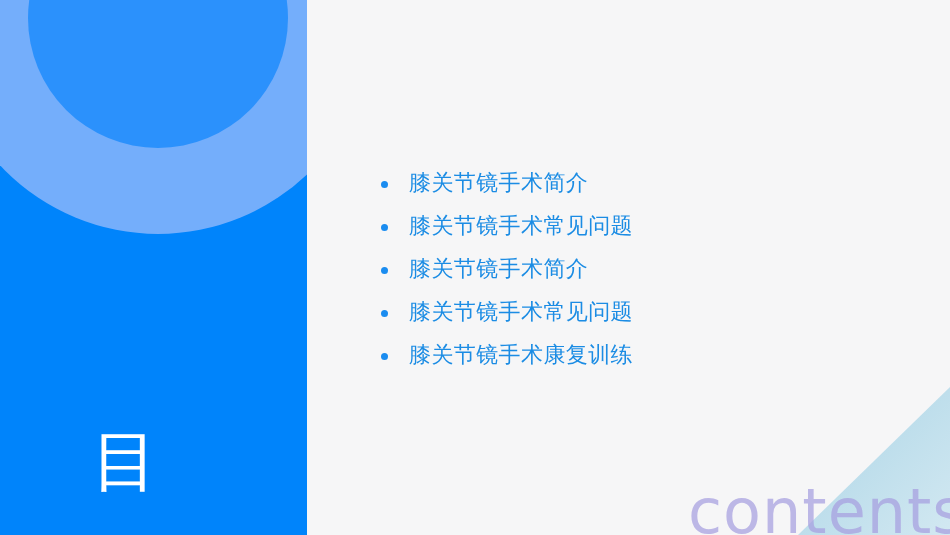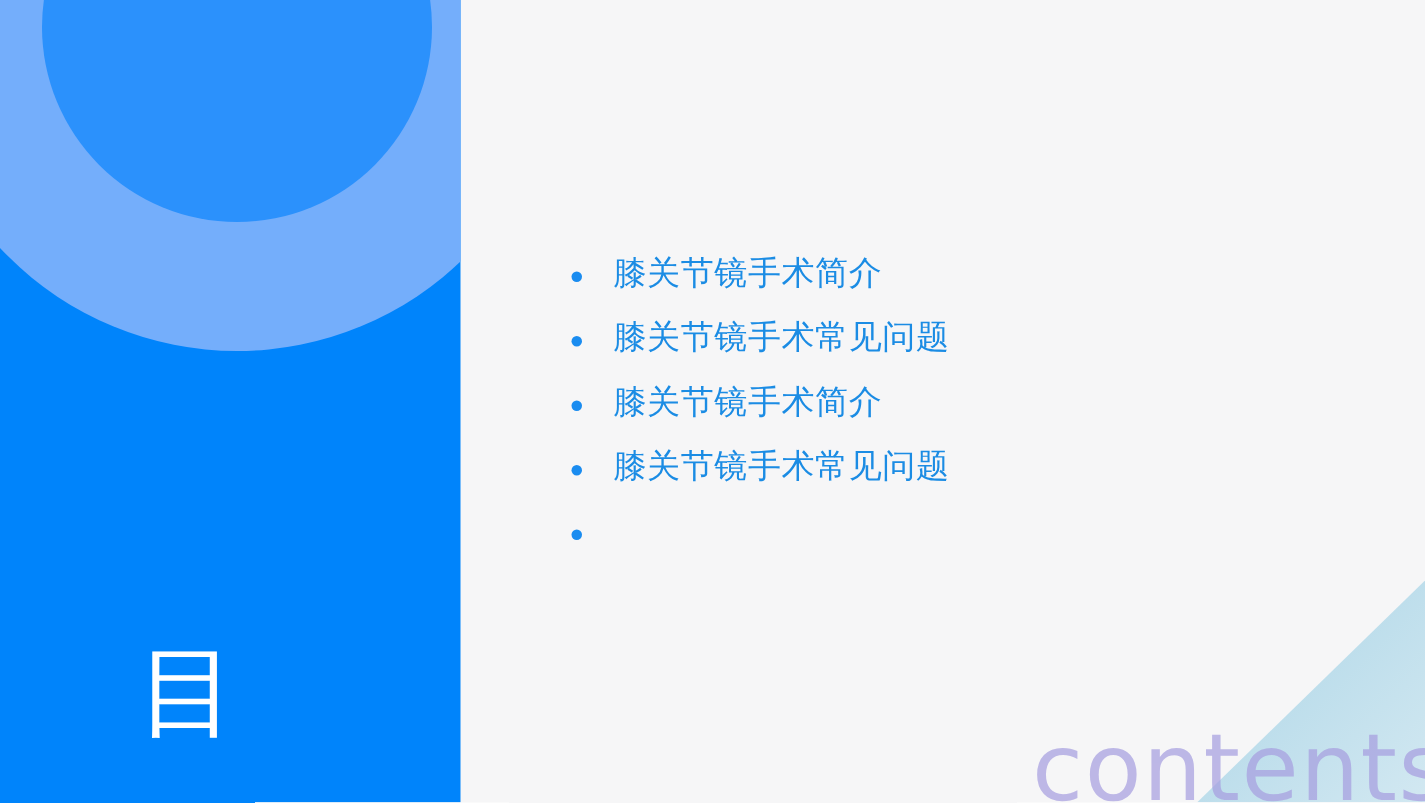--- a/index.html
+++ b/index.html
@@ -166,20 +166,21 @@
     <div class="toc-item">
       <span class="toc-bullet"></span>
       <span class="toc-label">膝关节镜手术简介</span>
     </div>
     <div class="toc-item">
       <span class="toc-bullet"></span>
       <span class="toc-label">膝关节镜手术常见问题</span>
     </div>
     <div class="toc-item">
       <span class="toc-bullet"></span>
+      <span class="toc-label">膝关节镜手术康复训练</span>
     </div>
   </div>
 
   <div id="corner-triangle"></div>
 
   <div id="contents-word">contents</div>
 
 </div>
 
 </body></html>

